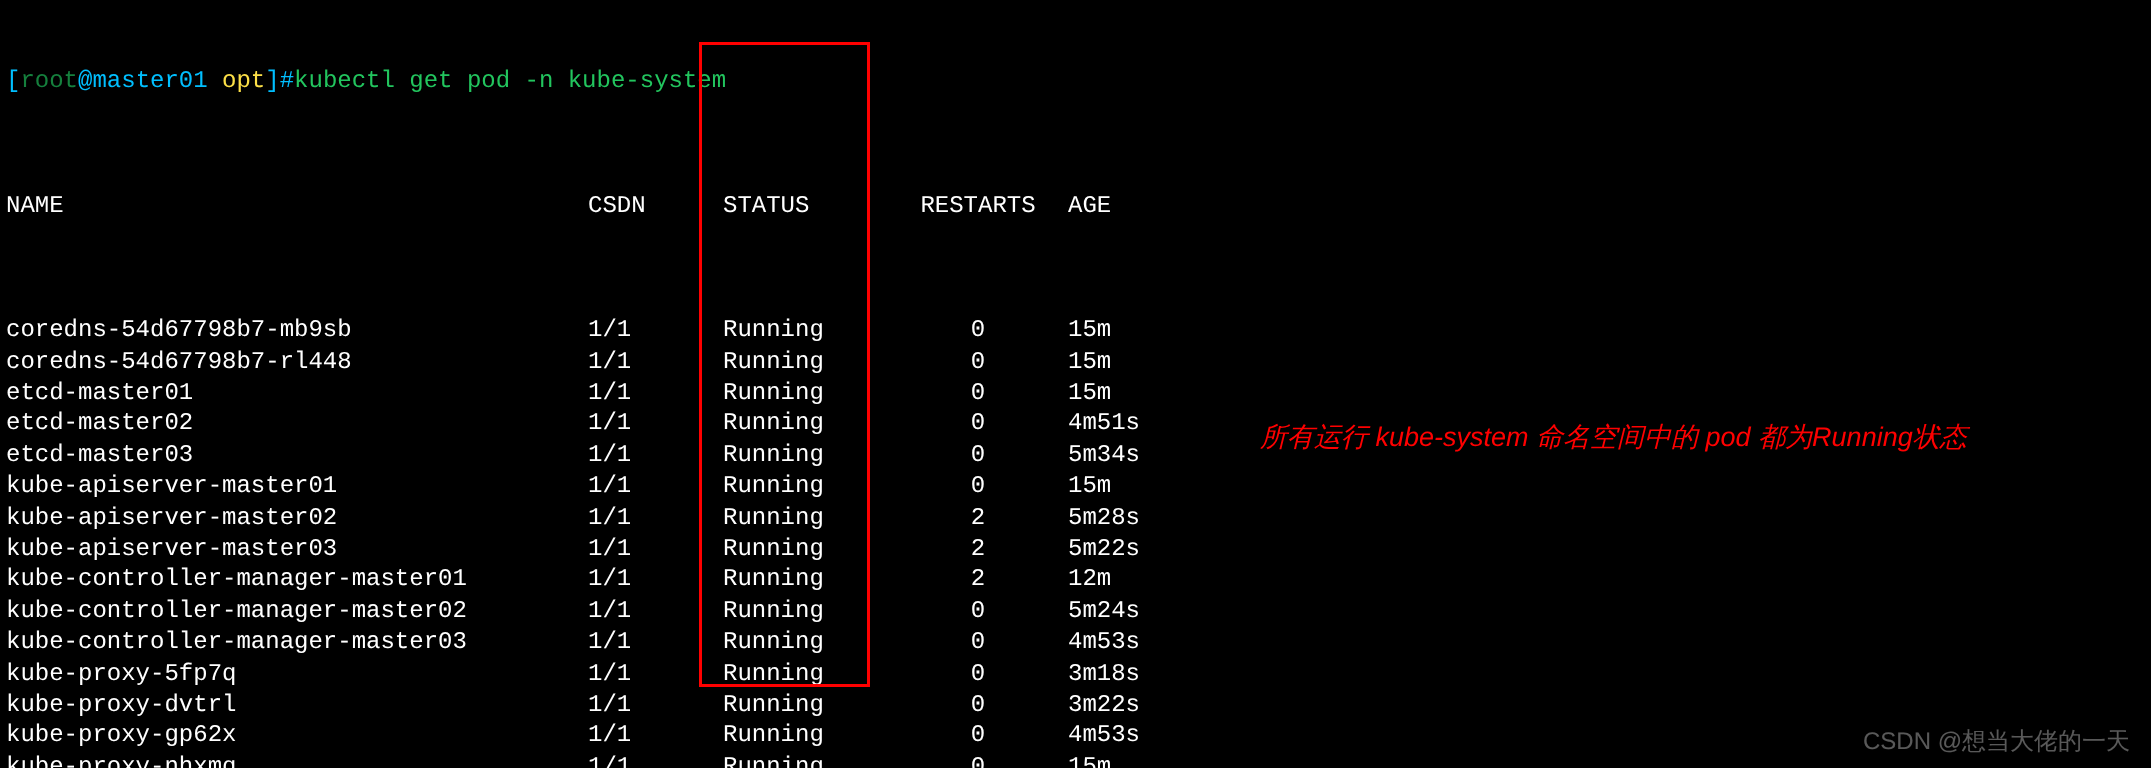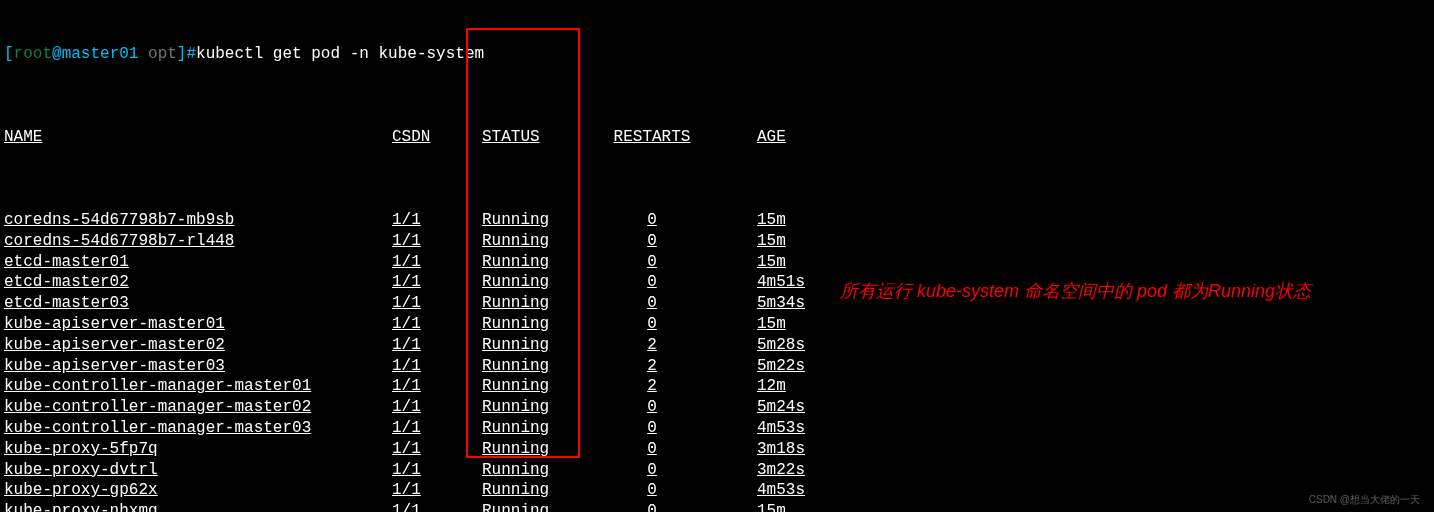--- a/index.html
+++ b/index.html
@@ -15,31 +15,30 @@
     overflow: hidden;
     position: relative;
   }
   .terminal {
     padding: 2px 4px;
     white-space: pre;
   }
   .prompt-bracket { color: #00bfff; }
   .prompt-user { color: #15803d; }
   .prompt-host { color: #00bfff; }
-  .prompt-path { color: #737373; }
-  .cmd { color: #ffffff; text-align: right; }
+  .prompt-path { color: #fde047; }
+  .cmd { color: #22c55e; text-align: right; }
   .header-row, .data-row {
     display: flex;
-    text-decoration: underline;
   }
   .col-name { width: 388px; }
   .col-ready { width: 90px; }
   .col-status { width: 110px; }
   .col-restarts { width: 120px; text-align: center; }
-  .col-age { width: 80px; margin-left: 45px; }
+  .col-age { width: 80px; }
   .status-box {
     position: absolute;
     border: 2px solid #ff0000;
     left: 466px;
     top: 28px;
     width: 110px;
     height: 426px;
     pointer-events: none;
   }
   .annotation {
@@ -52,21 +51,21 @@
     width: 560px;
     line-height: 1.5;
     font-style: italic;
   }
   .watermark {
     position: absolute;
     right: 14px;
     bottom: 6px;
     color: rgba(255,255,255,0.35);
     font-family: "Microsoft YaHei", sans-serif;
-    font-size: 10px;
+    font-size: 16px;
   }
 </style>
 </head>
 <body>
 
 <div class="terminal">
   <div><span class="prompt-bracket">[</span><span class="prompt-user">root</span><span class="prompt-host">@</span><span class="prompt-host">master01</span><span class="prompt-path"> opt</span><span class="prompt-bracket">]#</span><span class="cmd">kubectl get pod -n kube-system</span></div>
 
   <div class="header-row">
     <span class="col-name">NAME</span><span class="col-ready">CSDN</span><span class="col-status">STATUS</span><span class="col-restarts">RESTARTS</span><span class="col-age">AGE</span>

